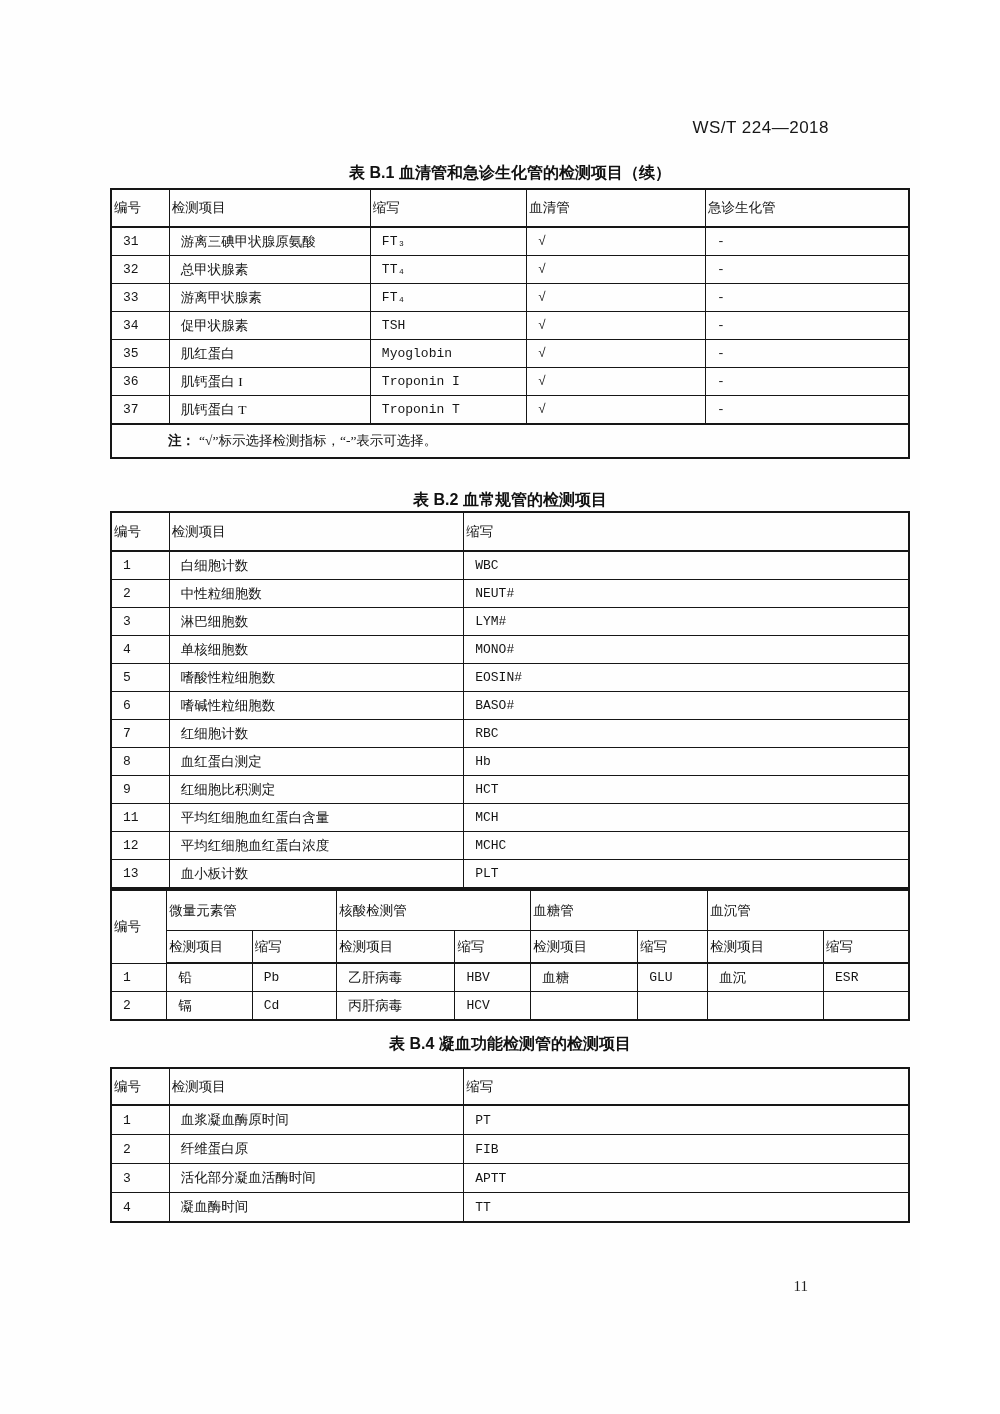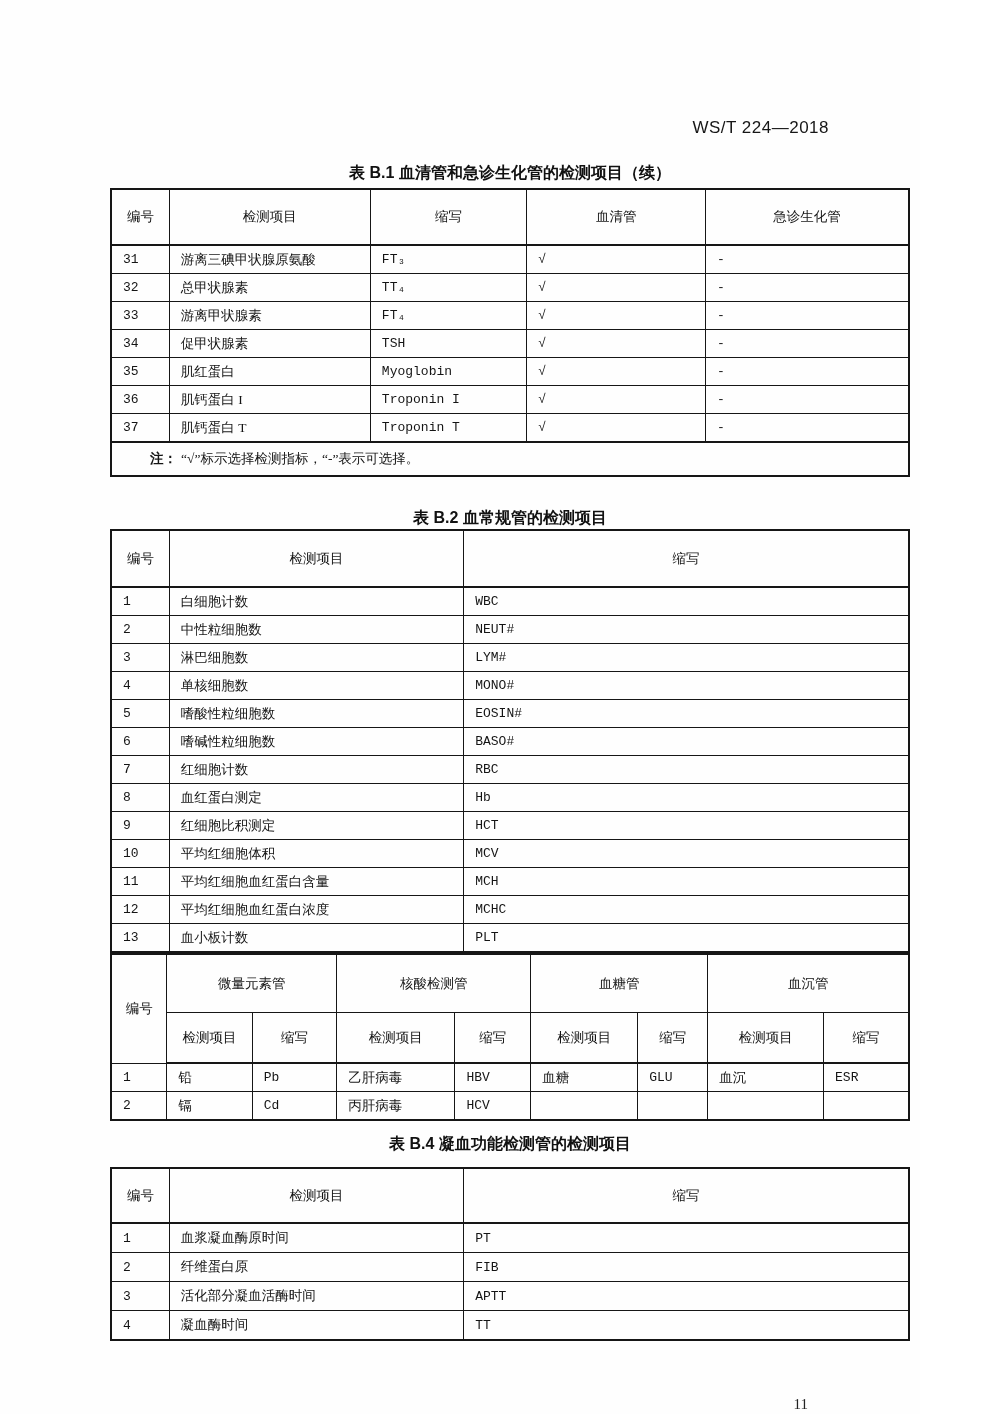--- a/index.html
+++ b/index.html
@@ -58,42 +58,42 @@
     color: #141414;
   }
   table.std th, table.std td {
     border: 1px solid #161616;
     vertical-align: middle;
     overflow: hidden;
     white-space: nowrap;
   }
   table.std th {
     font-weight: normal;
-    text-align: center;
+    text-align: left;
     height: 30px;
-    padding: 12px 2px;
+    padding: 3px 2px;
   }
   table.std thead tr:last-child th { border-bottom: 2px solid #161616; }
   table.std td {
     text-align: left;
     padding: 0 4px 0 11px;
     height: 27px;
   }
   td.latin {
     font-family: "Liberation Mono", "DejaVu Sans Mono", monospace;
     font-size: 13px;
   }
   #table-b2 th { height: 31px; }
   #table-b3 thead tr:first-child th { height: 33px; }
   #table-b3 thead tr + tr th { height: 25px; }
   #table-b4 th { height: 29px; }
   #table-b4 td { height: 28px; }
   tr.note-row td {
     height: 32px;
-    padding-left: 38px;
+    padding-left: 56px;
     border-top: 2px solid #161616;
     font-size: 13.5px;
     white-space: nowrap;
   }
   tr.note-row b { font-weight: bold; margin-right: 4px; }
   .page-footer {
     margin-top: 55px;
     text-align: right;
     padding-right: 112px;
     font-size: 15px;
@@ -240,25 +240,20 @@
             </tr>
             <tr>
               <td class="latin">8</td>
               <td>血红蛋白测定</td>
               <td class="latin">Hb</td>
             </tr>
             <tr>
               <td class="latin">9</td>
               <td>红细胞比积测定</td>
               <td class="latin">HCT</td>
-            </tr>
-            <tr>
-              <td class="latin">10</td>
-              <td>平均红细胞体积</td>
-              <td class="latin">MCV</td>
             </tr>
             <tr>
               <td class="latin">11</td>
               <td>平均红细胞血红蛋白含量</td>
               <td class="latin">MCH</td>
             </tr>
             <tr>
               <td class="latin">12</td>
               <td>平均红细胞血红蛋白浓度</td>
               <td class="latin">MCHC</td>

